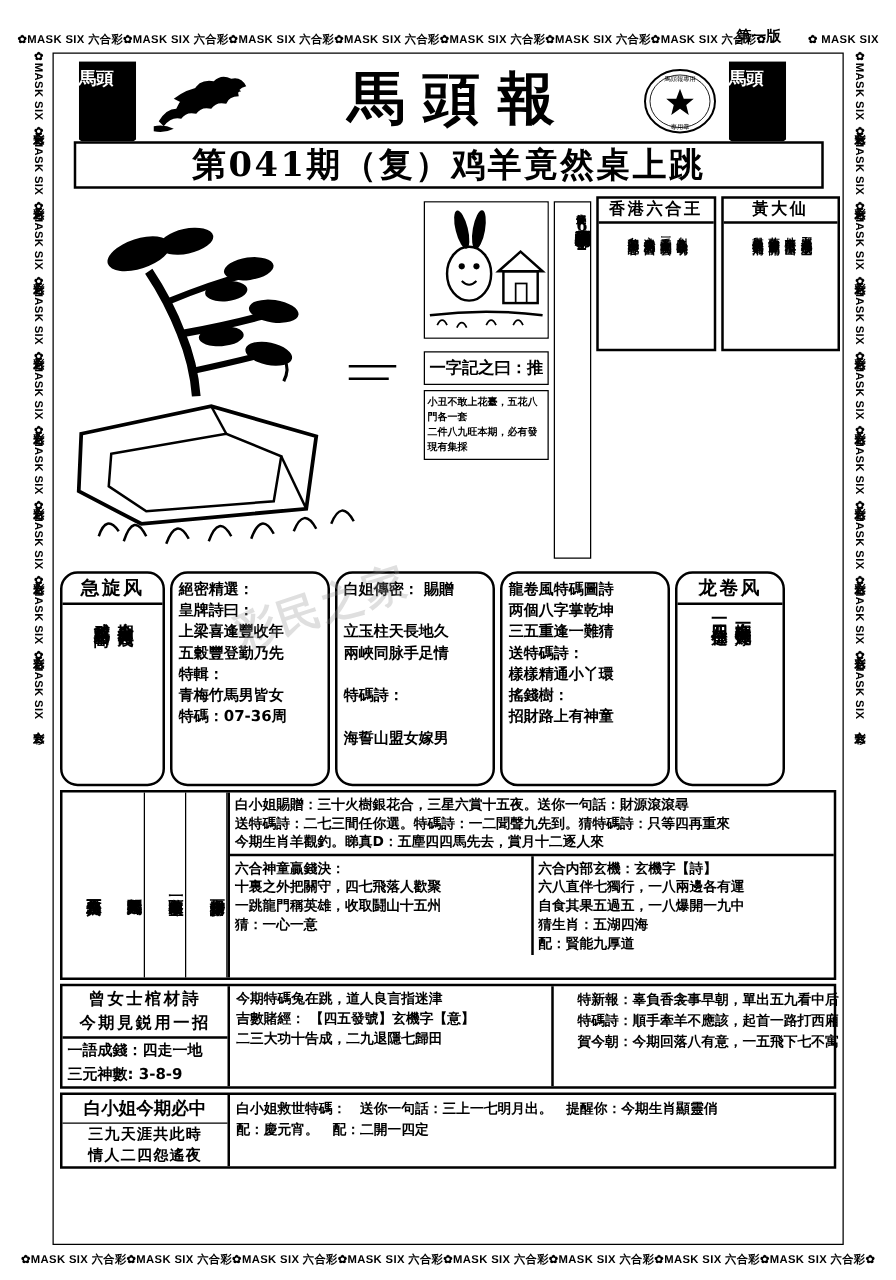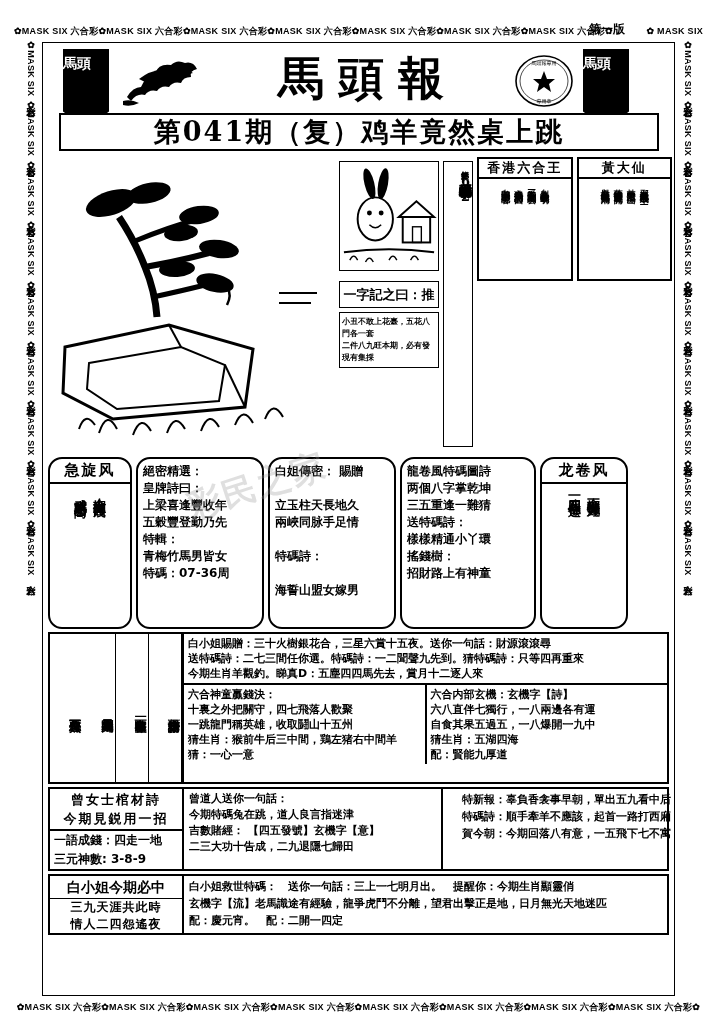--- a/index.html
+++ b/index.html
@@ -406,21 +406,20 @@
           <div class="ms-blk">
             <div>白小姐賜贈：三十火樹銀花合，三星六賞十五夜。送你一句話：財源滾滾尋</div>
             <div>送特碼詩：二七三間任你選。特碼詩：一二聞聲九先到。猜特碼詩：只等四再重來</div>
             <div>今期生肖羊觀釣。睇真D：五塵四四馬先去，賞月十二逐人來</div>
           </div>
           <div class="ms-two">
             <div class="half l">
               <div>六合神童贏錢決：</div>
               <div>十裏之外把關守，四七飛落人歡聚</div>
               <div>一跳龍門稱英雄，收取鬪山十五州</div>
-              <div>猜生肖：猴前牛后三中間，鶏左猪右中間羊</div>
               <div>猜：一心一意</div>
             </div>
             <div class="half">
               <div>六合内部玄機：玄機字【詩】</div>
               <div>六八直伴七獨行，一八兩邊各有運</div>
               <div>自食其果五過五，一八爆開一九中</div>
               <div>猜生肖：五湖四海</div>
               <div>配：賢能九厚道</div>
             </div>
           </div>
@@ -430,41 +429,39 @@
 
     <div class="botsec">
       <div class="brow">
         <div class="b-left">
           <div class="b-lt">曾女士棺材詩</div>
           <div class="b-lt2">今期見鋭用一招</div>
           <div class="b-ln">一語成錢：四走一地</div>
           <div class="b-ln">三元神數: 3-8-9</div>
         </div>
         <div class="b-mid">
-          <div>曾道人送你一句話：</div>
           <div>今期特碼兔在跳，道人良言指迷津</div>
           <div>吉數賭經： 【四五發號】玄機字【意】</div>
           <div>二三大功十告成，二九退隱七歸田</div>
         </div>
         <div class="b-right">
           <div>特新報：辜負香衾事早朝，單出五九看中后</div>
           <div>特碼詩：順手牽羊不應該，起首一路打西廂</div>
           <div>賀今朝：今期回落八有意，一五飛下七不寓</div>
         </div>
       </div>
 
       <div class="lastrow">
         <div class="l-left">
           <div class="l-lt">白小姐今期必中</div>
           <div class="l-ln">三九天涯共此時</div>
           <div class="l-ln">情人二四怨遙夜</div>
         </div>
         <div class="l-right">
           <div>白小姐救世特碼：　送你一句話：三上一七明月出。　提醒你：今期生肖顯靈俏</div>
-          <div>玄機字【流】老馬識途有經驗，龍爭虎鬥不分離，望君出擊正是地，日月無光天地迷匹</div>
           <div>配：慶元宵。　配：二開一四定</div>
         </div>
       </div>
     </div>
 
   </div>
 
   <div class="wm">彩民之家</div>
 </div>
 

